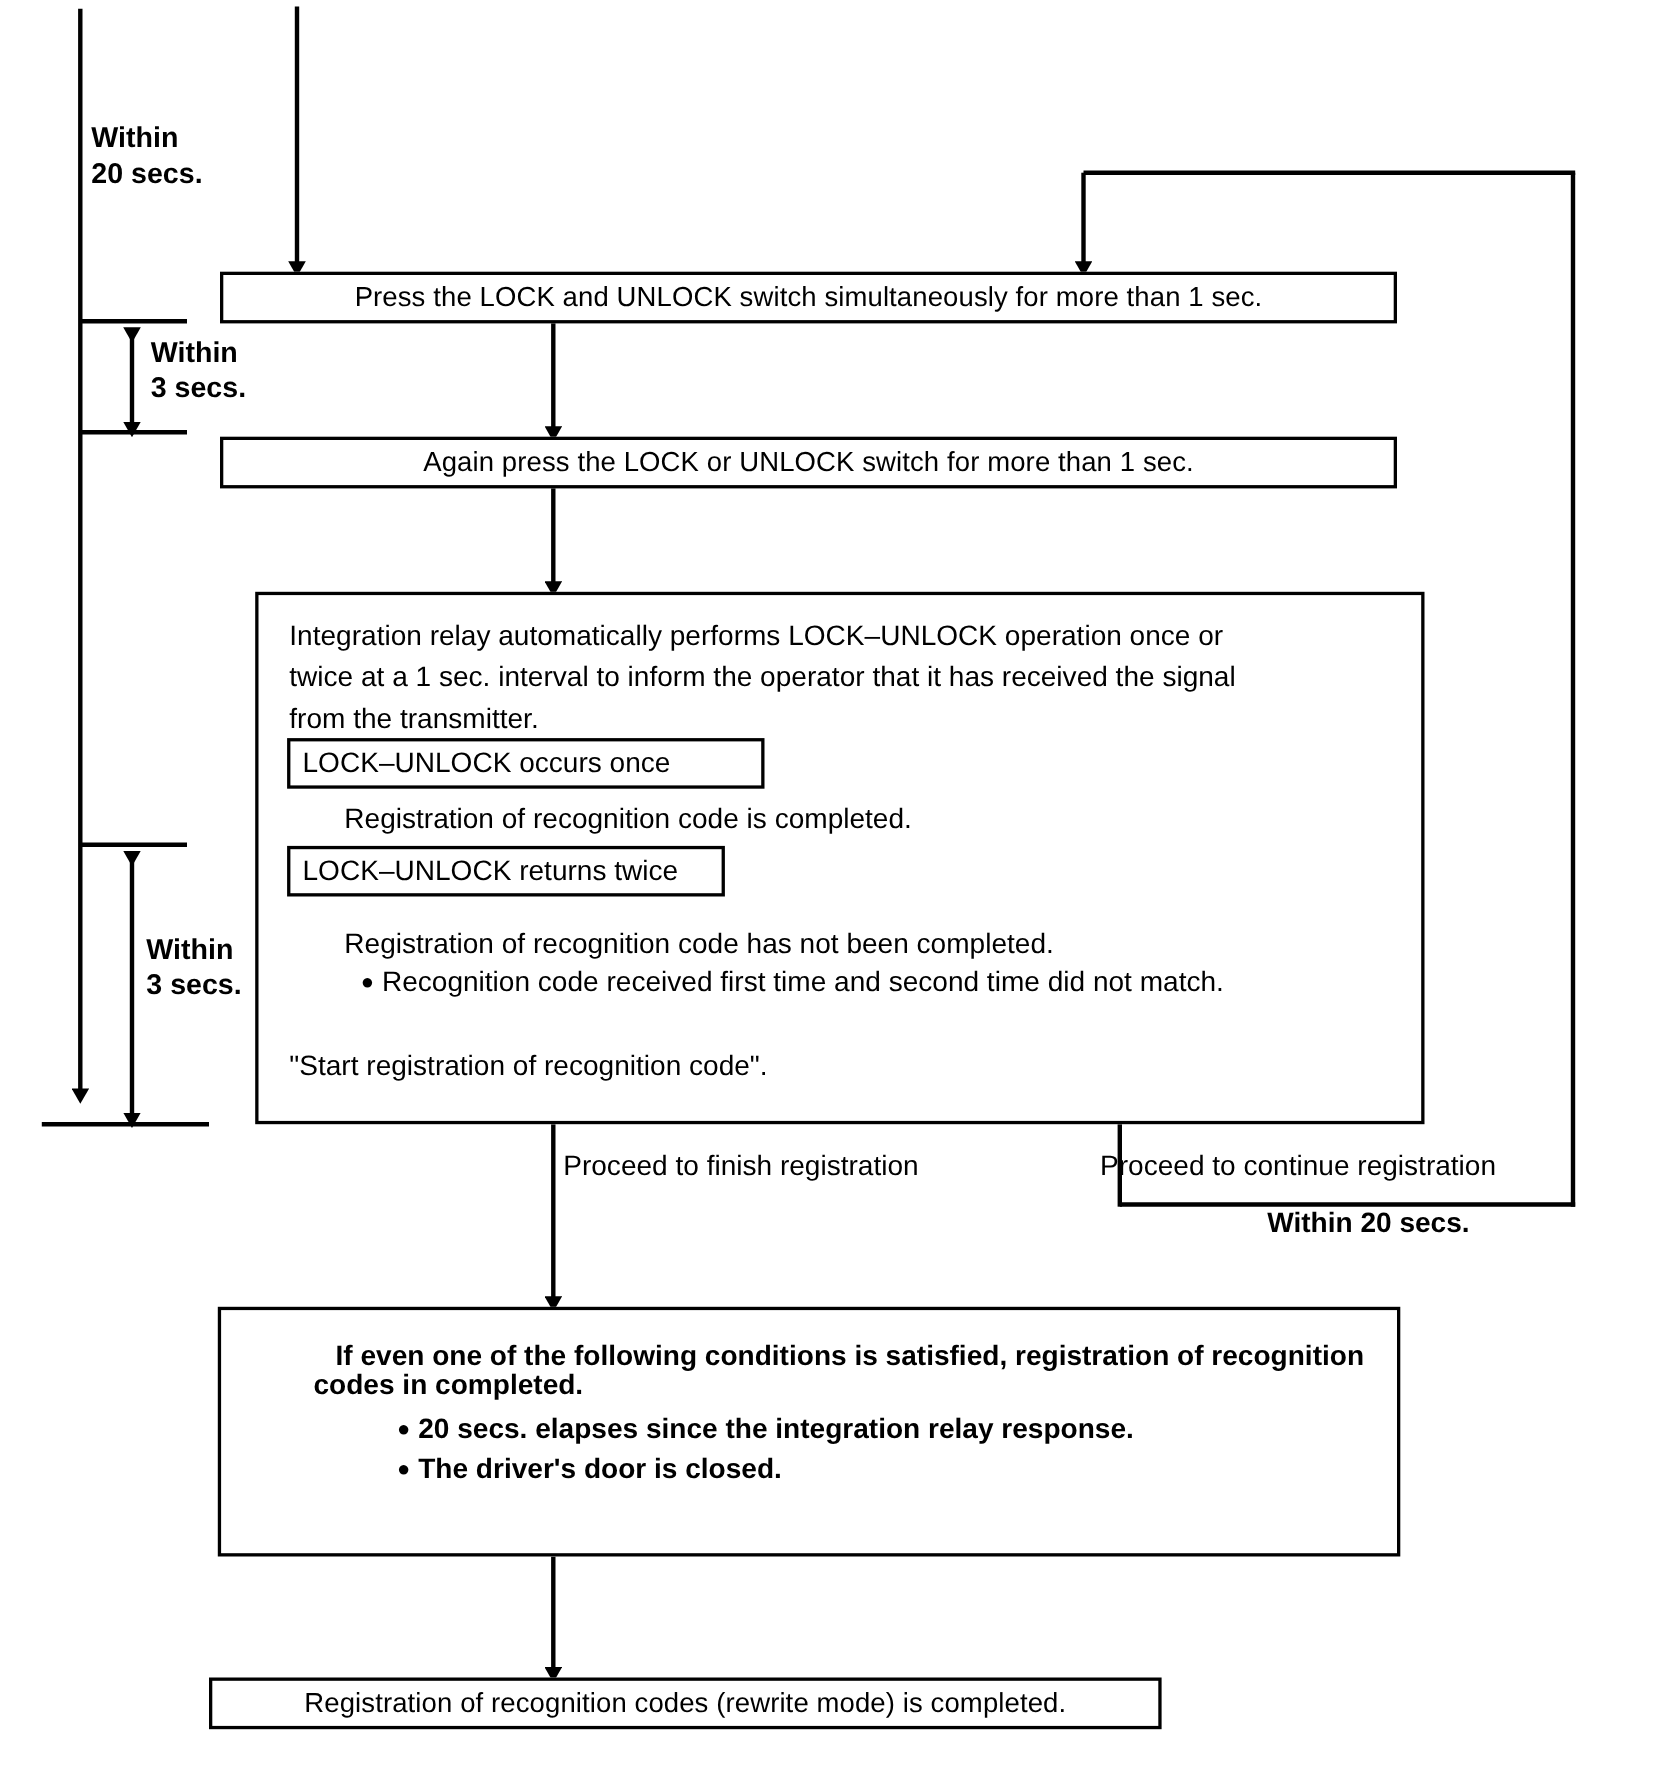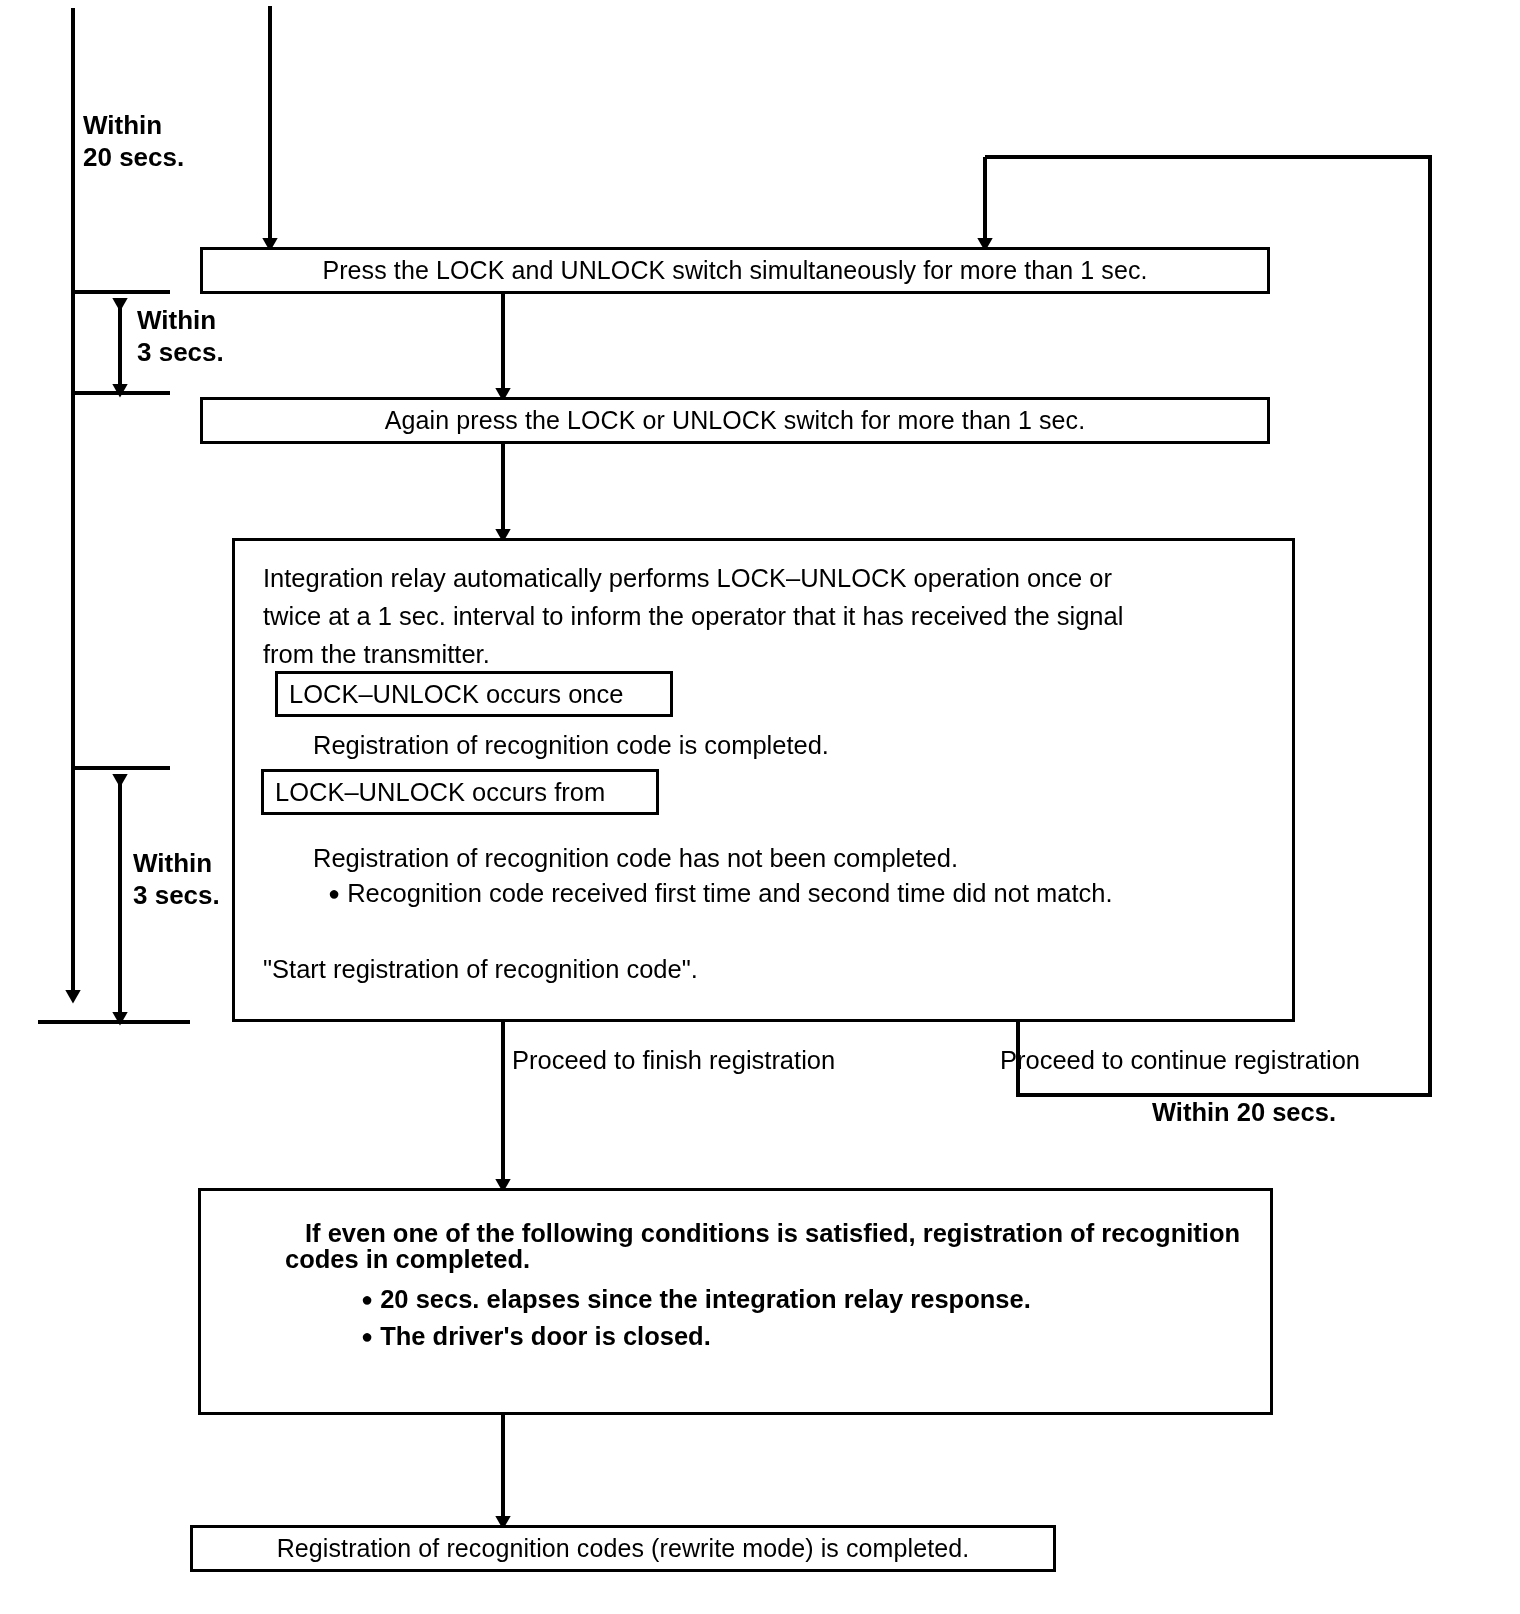--- a/index.html
+++ b/index.html
@@ -151,28 +151,28 @@
   <div class="box box-center" style="left:200px; top:397px; width:1070px; height:47px;">
     <span class="txt">Again press the LOCK or UNLOCK switch for more than 1 sec.</span>
   </div>
 
   <div class="box bigbox" style="left:232px; top:538px; width:1063px; height:484px;">
 
     <div class="line" style="left:28px; top:25px;">Integration relay automatically performs LOCK–UNLOCK operation once or</div>
     <div class="line" style="left:28px; top:63px;">twice at a 1 sec. interval to inform the operator that it has received the signal</div>
     <div class="line" style="left:28px; top:101px;">from the transmitter.</div>
 
-    <div class="subbox" style="left:26px; top:130px; width:398px; height:46px;margin-left:14px;">
+    <div class="subbox" style="left:26px; top:130px; width:434px; height:46px;">
       <span>LOCK–UNLOCK occurs once</span>
     </div>
 
     <div class="line" style="left:78px; top:192px;">Registration of recognition code is completed.</div>
 
     <div class="subbox" style="left:26px; top:228px; width:398px; height:46px;">
-      <span>LOCK–UNLOCK occurs from</span>
+      <span>LOCK–UNLOCK returns twice</span>
     </div>
 
     <div class="line" style="left:78px; top:305px;">Registration of recognition code has not been completed.</div>
 
     <div class="line" style="left:93px; top:340px;">
       <span class="bullet">●</span>
       <span>Recognition code received first time and second time did not match.</span>
     </div>
 
     <div class="line" style="left:28px; top:416px;">"Start registration of recognition code".</div>

